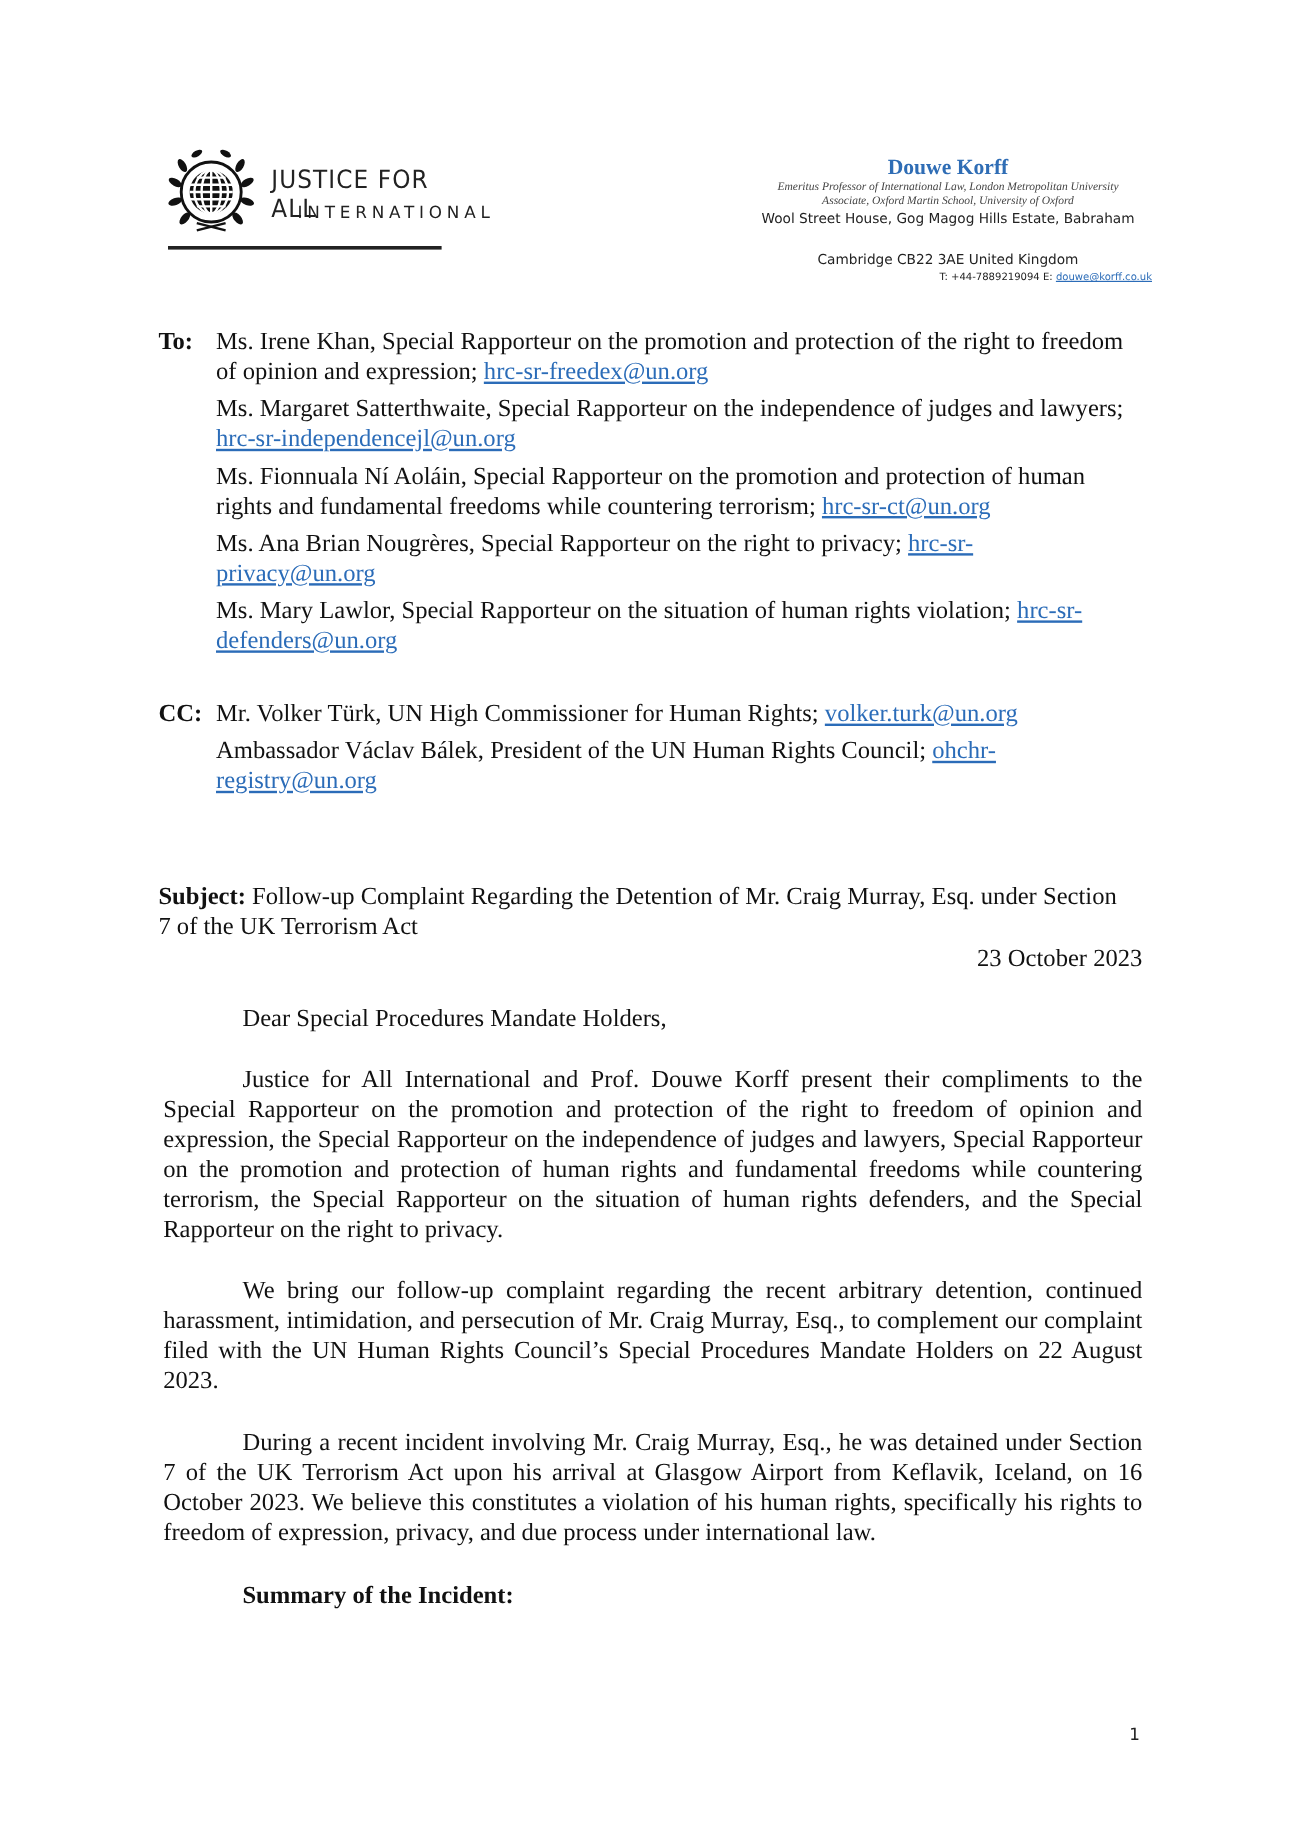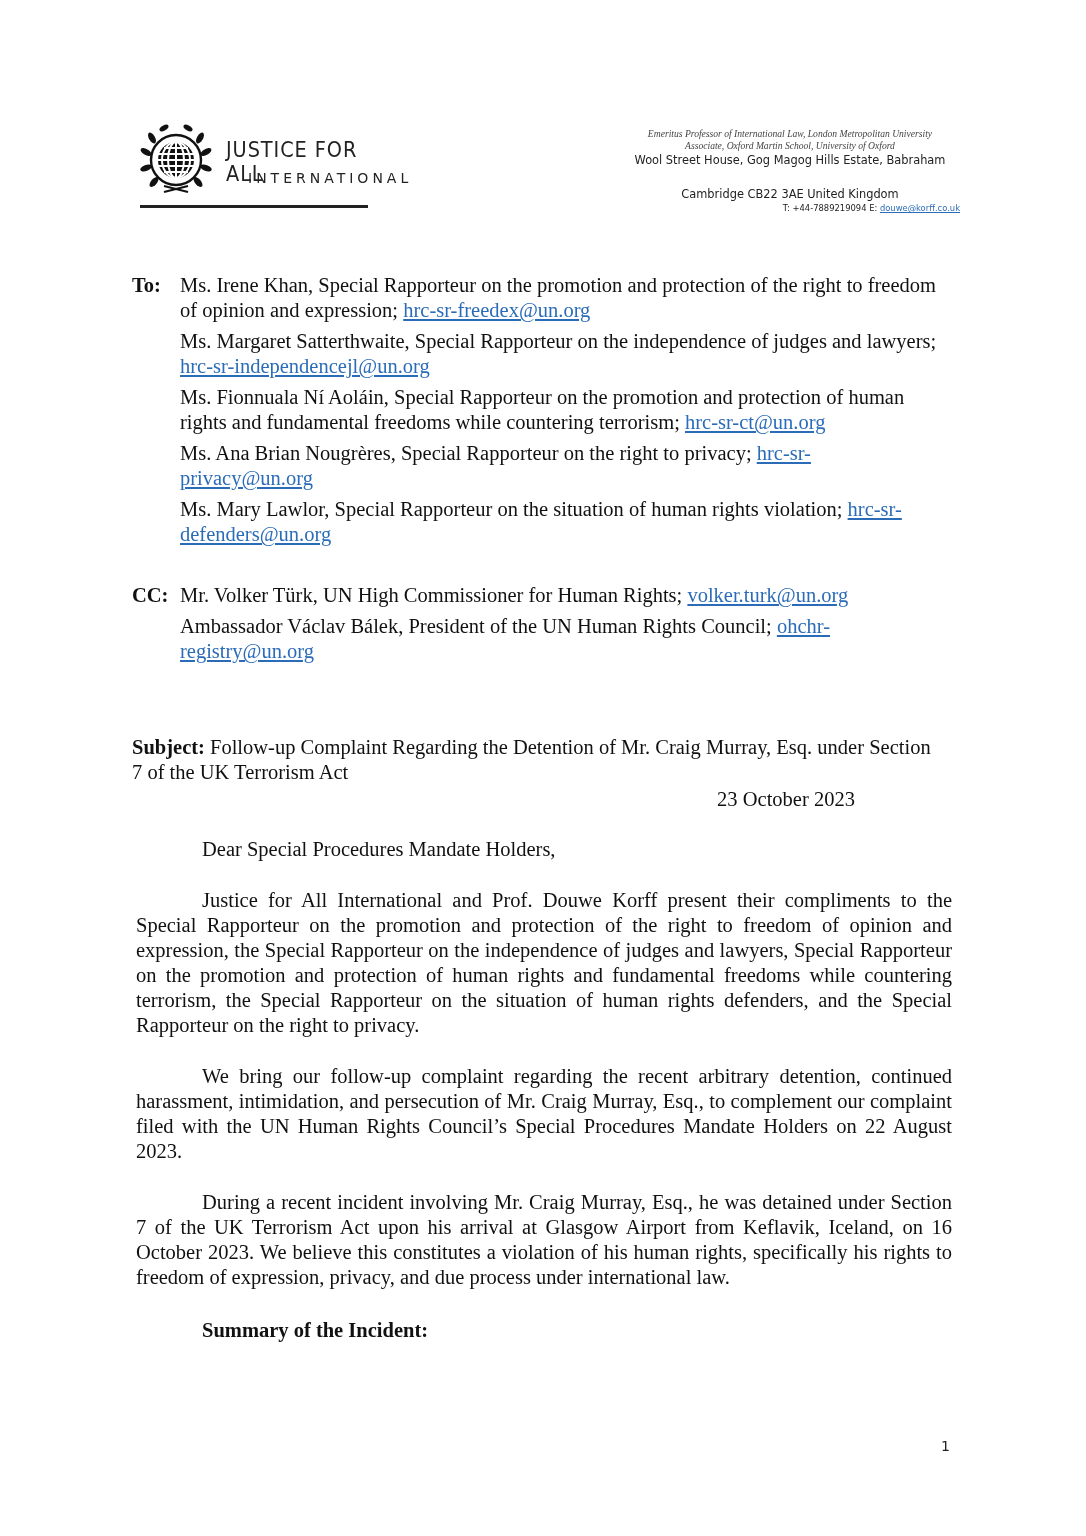--- a/index.html
+++ b/index.html
@@ -66,20 +66,21 @@
       <path d="M26 70 L50 64"></path>
       <path d="M50 70 L26 64"></path>
     </g>
   </svg>
   <div class="l1">JUSTICE FOR ALL</div>
   <div class="l2">INTERNATIONAL</div>
   <div class="rule"></div>
 </div>
 
 <div id="lh">
+  <div class="name">Douwe Korff</div>
   <div class="it">Emeritus Professor of International Law, London Metropolitan University</div>
   <div class="it">Associate, Oxford Martin School, University of Oxford</div>
   <div class="addr">Wool Street House, Gog Magog Hills Estate, Babraham</div>
   <div class="addr" style="margin-top:18px">Cambridge CB22 3AE United Kingdom</div>
   <div class="contact">
     <span>T: +44-7889219094 E: </span><a class="link">douwe@korff.co.uk</a>
   </div>
 </div>
 
 <div class="lab" style="top:273px">To:</div>
@@ -104,21 +105,21 @@
   <span>Mr. Volker Türk, UN High Commissioner for Human Rights; </span><a class="link">volker.turk@un.org</a>
 </div>
 <div class="txt recip" style="top:614px; width:700px">
   <span>Ambassador Václav Bálek, President of the UN Human Rights Council; </span><a class="link">ohchr-registry@un.org</a>
 </div>
 
 <div class="txt" style="left:132px; top:735px; width:800px">
   <b>Subject:</b><span> Follow-up Complaint Regarding the Detention of Mr. Craig Murray, Esq. under Section 7 of the UK Terrorism Act</span>
 </div>
 
-<div class="txt" style="left:620px; top:787px; width:332px; text-align:center">23 October 2023</div>
+<div class="txt" style="left:620px; top:787px; width:332px; text-align:right">23 October 2023</div>
 
 <div class="txt" style="left:202px; top:837px">Dear Special Procedures Mandate Holders,</div>
 
 <div class="txt just indent" style="left:136px; top:888px; width:816px">Justice for All International and Prof. Douwe Korff present their compliments to the Special Rapporteur on the promotion and protection of the right to freedom of opinion and expression, the Special Rapporteur on the independence of judges and lawyers, Special Rapporteur on the promotion and protection of human rights and fundamental freedoms while countering terrorism, the Special Rapporteur on the situation of human rights defenders, and the Special Rapporteur on the right to privacy.</div>
 <div class="txt just indent" style="left:136px; top:1064px; width:816px">We bring our follow-up complaint regarding the recent arbitrary detention, continued harassment, intimidation, and persecution of Mr. Craig Murray, Esq., to complement our complaint filed with the UN Human Rights Council’s Special Procedures Mandate Holders on 22 August 2023.</div>
 <div class="txt just indent" style="left:136px; top:1190px; width:816px">During a recent incident involving Mr. Craig Murray, Esq., he was detained under Section 7 of the UK Terrorism Act upon his arrival at Glasgow Airport from Keflavik, Iceland, on 16 October 2023. We believe this constitutes a violation of his human rights, specifically his rights to freedom of expression, privacy, and due process under international law.</div>
 
 <div class="txt" style="left:202px; top:1318px; font-weight:bold">Summary of the Incident:</div>
 
 <div class="page-num">1</div>

